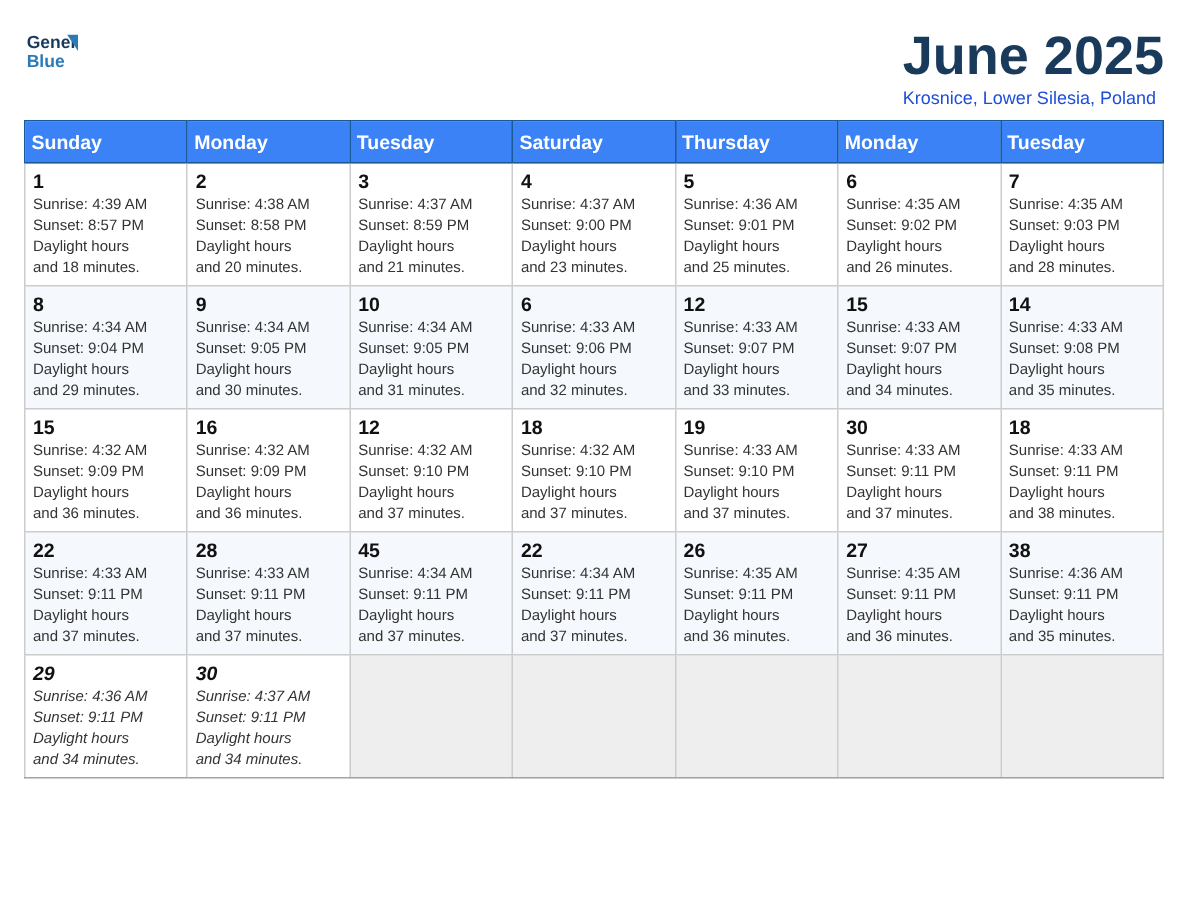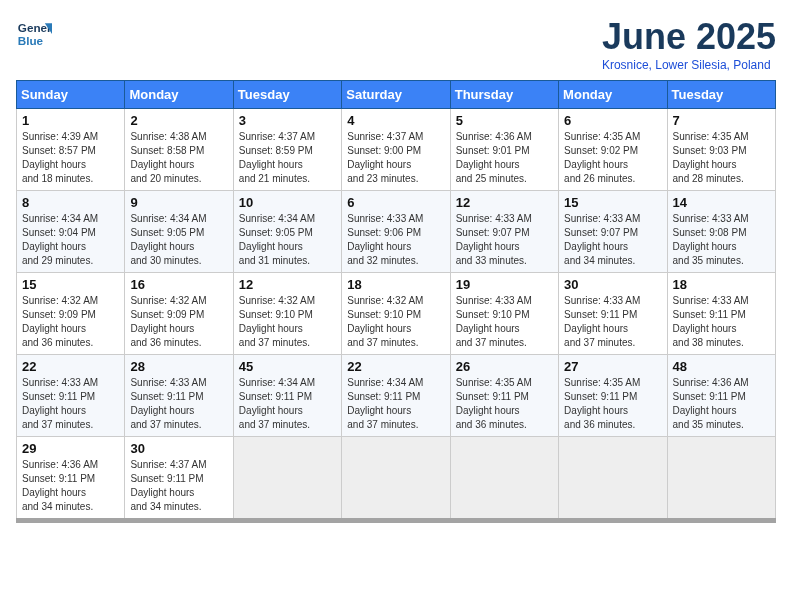--- a/index.html
+++ b/index.html
@@ -71,21 +71,22 @@
     }
     .day-detail {
       color: #333;
       font-size: 10px;
       line-height: 1.4;
     }
     .empty-cell {
       background: #eee !important;
     }
     .last-row td {
-      border-bottom: 5px solid #a3a3a3;
+      border-bottom: 1px solid #a3a3a3;
+      font-style: italic;
     }
   </style>
 </head>
 <body>
 
 <div class="header">
   <div class="logo">
     <svg class="logo-icon" viewBox="0 0 40 40">
       <text x="2" y="18" font-size="13" font-weight="bold" fill="#1a3a5c" font-family="Arial">General</text>
       <text x="2" y="32" font-size="13" font-weight="bold" fill="#2a7ab8" font-family="Arial">Blue</text>
@@ -355,21 +356,21 @@
         <td>
         <span class="day-number">27</span>
         <div class="day-detail">
           Sunrise: 4:35 AM<br>
           Sunset: 9:11 PM<br>
           Daylight hours<br>
           and 36 minutes.
         </div>
       </td>
         <td>
-        <span class="day-number">48</span>
+        <span class="day-number">38</span>
         <div class="day-detail">
           Sunrise: 4:36 AM<br>
           Sunset: 9:11 PM<br>
           Daylight hours<br>
           and 35 minutes.
         </div>
       </td>
       </tr>
       <tr class="last-row">
         <td>

